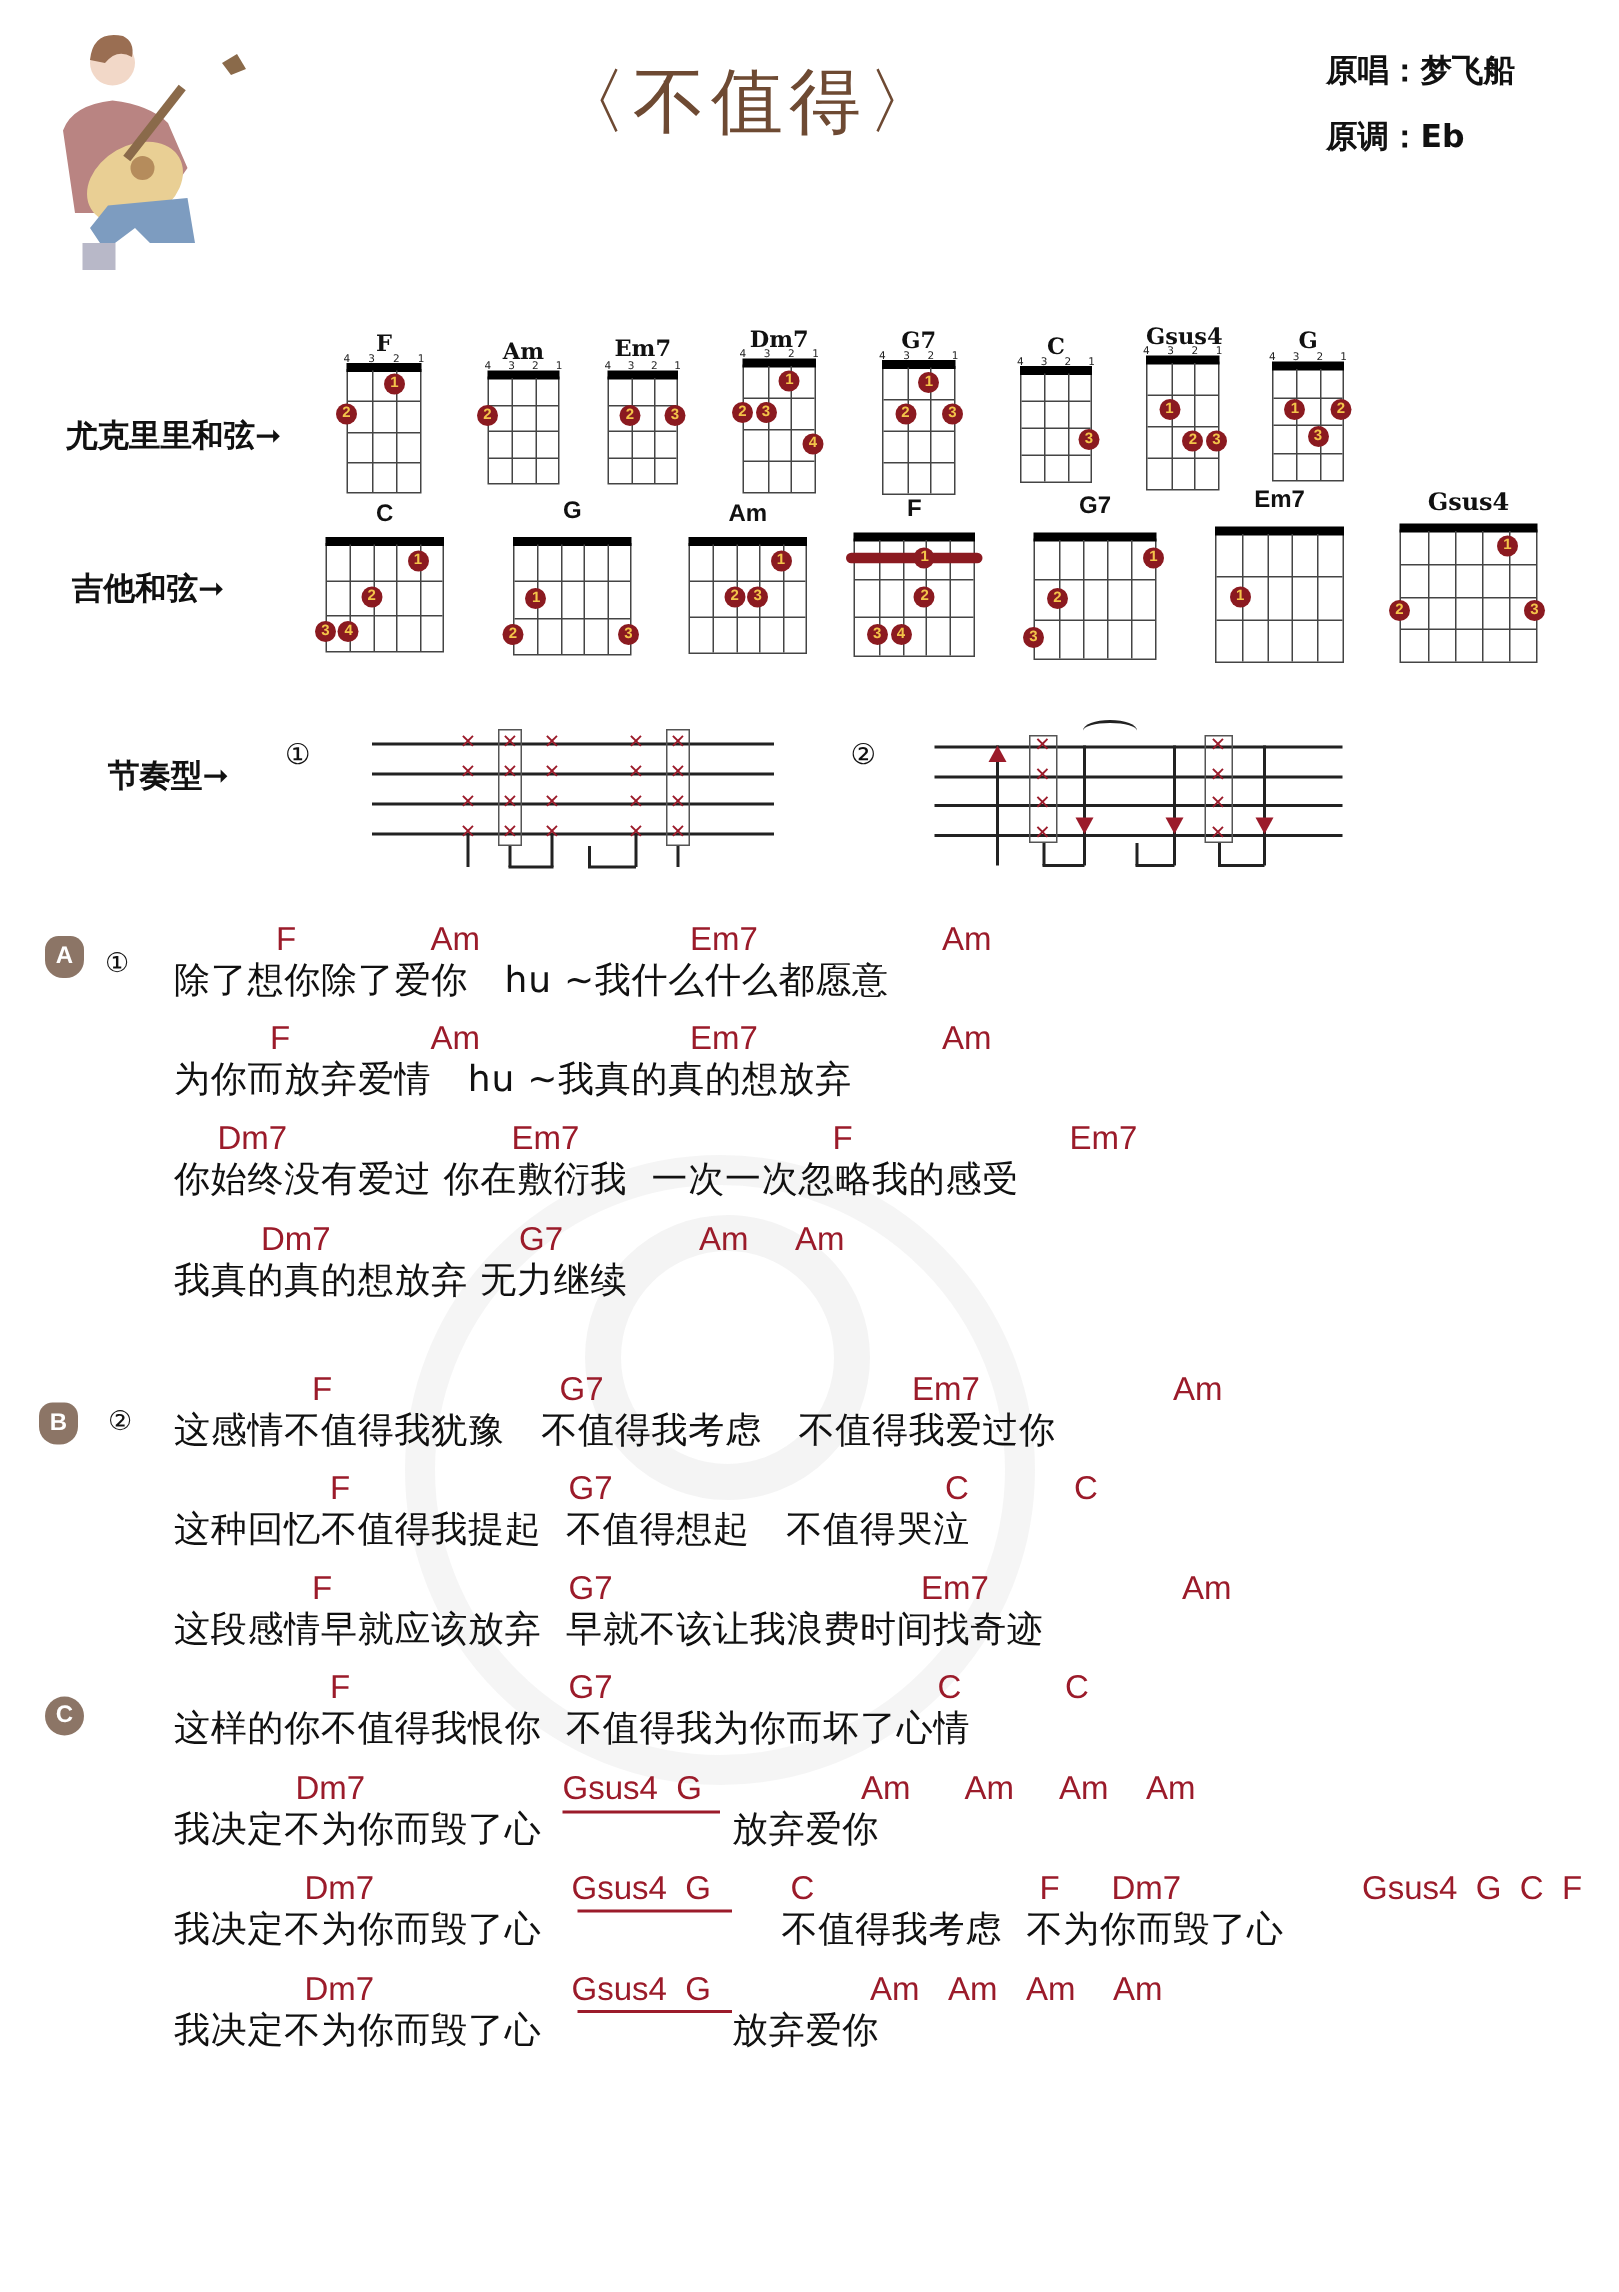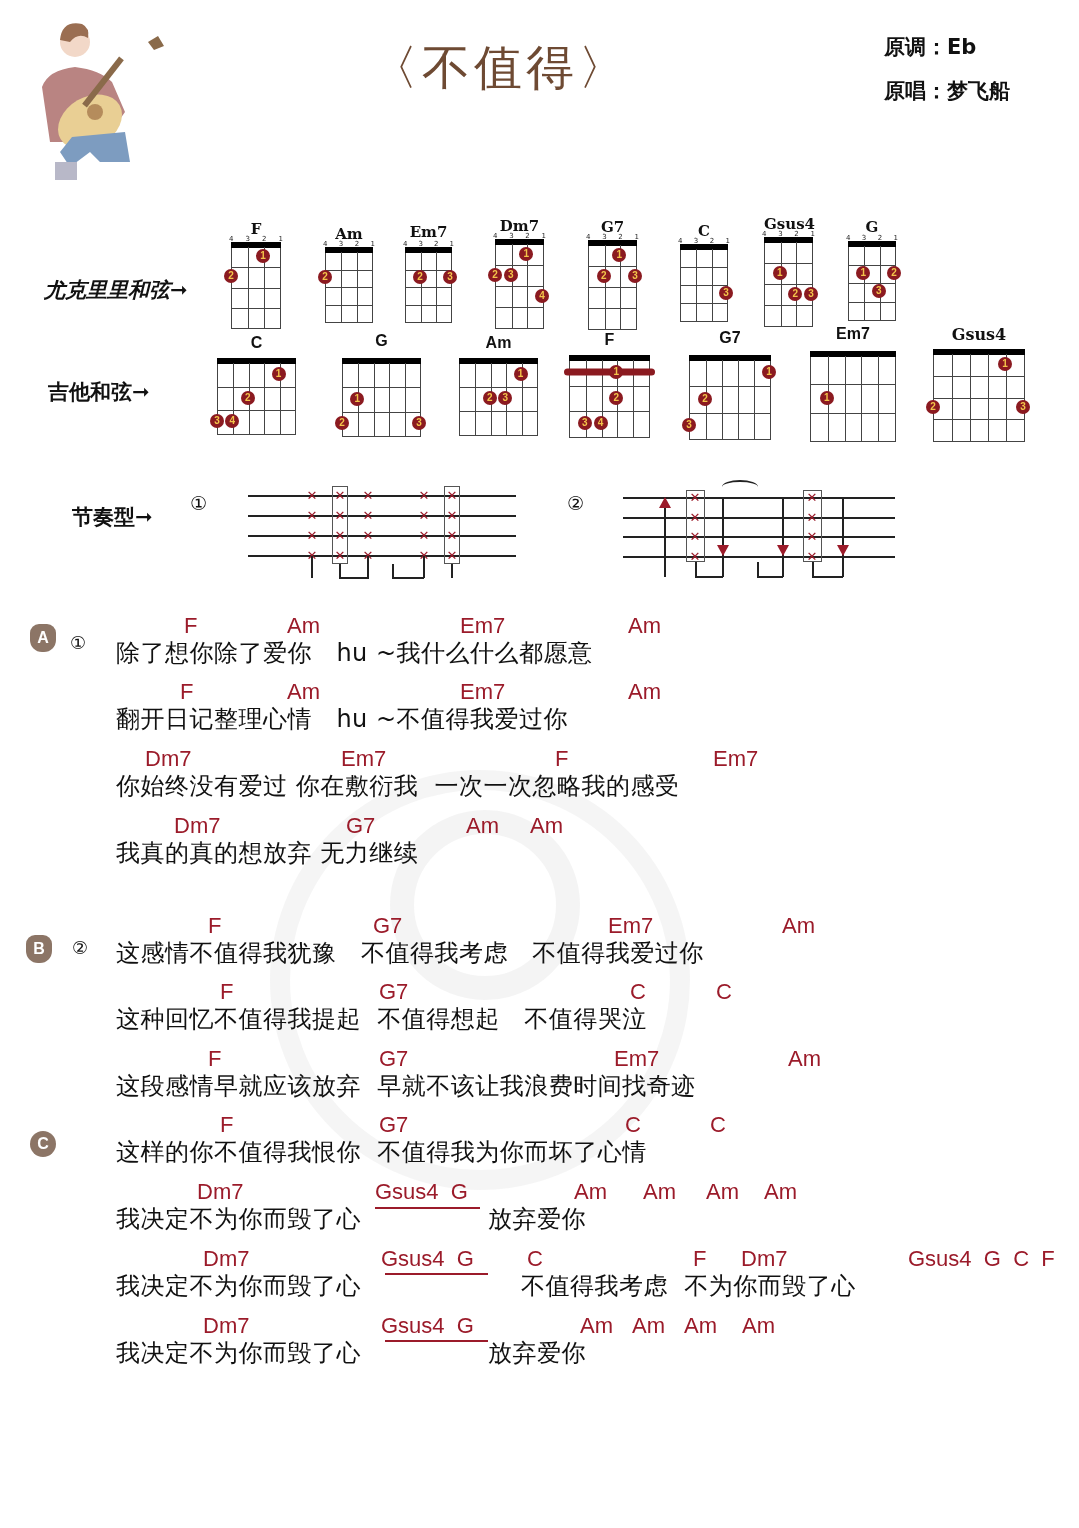--- a/index.html
+++ b/index.html
@@ -73,25 +73,25 @@
     <rect x="70" y="40" width="6" height="60" fill="#8a6a4a" transform="rotate(38 73 70)"></rect>
     <path d="M118 30 l10 -6 l6 10 l-10 4 z" fill="#8a6a4a"></path>
     <path d="M30 140 L42 125 L95 120 L100 150 L70 150 L60 140 L40 155 Z" fill="#7d9cc0"></path>
     <rect x="25" y="150" width="22" height="18" fill="#b8b8c8"></rect>
   </svg>
 </div>
 
 <div class="abs title-wrap">〈不值得〉</div>
 
 <div class="abs meta">
+  <div>原唱：梦飞船</div>
   <div>原调：Eb</div>
-  <div>原唱：梦飞船</div>
-</div>
-
-<div class="abs row-label" style="left:44px; top:276px;font-style:italic;">尤克里里和弦➞</div>
+</div>
+
+<div class="abs row-label" style="left:44px; top:276px;">尤克里里和弦➞</div>
 <div class="abs row-label" style="left:48px; top:378px;">吉他和弦➞</div>
 <div class="abs row-label" style="left:72px; top:503px;">节奏型➞</div>
 <div class="abs circled" style="left:190px; top:492px;">①</div>
 <div class="abs circled" style="left:567px; top:492px;">②</div>
 
 <div id="uke-chords">
     <div class="chord" style="left: 231px; top: 220px; width: 50px; height: 109px;">
       <div class="chord-name serif" style="top: 0px;">F</div>
       <div class="string-nums" style="left: -2px; width: 54px; top: 15px;">
         <span>4</span>
@@ -438,21 +438,21 @@
   <div class="crd" style="left:184px; top:613px;">F</div>
   <div class="crd" style="left:287px; top:613px;">Am</div>
   <div class="crd" style="left:460px; top:613px;">Em7</div>
   <div class="crd" style="left:628px; top:613px;">Am</div>
   <div class="lyric" style="left:116px; top:637px;">除了想你除了爱你   hu ~我什么什么都愿意</div>
 
   <div class="crd" style="left:180px; top:679px;">F</div>
   <div class="crd" style="left:287px; top:679px;">Am</div>
   <div class="crd" style="left:460px; top:679px;">Em7</div>
   <div class="crd" style="left:628px; top:679px;">Am</div>
-  <div class="lyric" style="left:116px; top:703px;">翻开日记整理心情   hu ~不值得我爱过你</div>
+  <div class="lyric" style="left:116px; top:703px;">为你而放弃爱情   hu ~我真的真的想放弃</div>
 
   <div class="crd" style="left:145px; top:746px;">Dm7</div>
   <div class="crd" style="left:341px; top:746px;">Em7</div>
   <div class="crd" style="left:555px; top:746px;">F</div>
   <div class="crd" style="left:713px; top:746px;">Em7</div>
   <div class="lyric" style="left:116px; top:770px;">你始终没有爱过 你在敷衍我  一次一次忽略我的感受</div>
 
   <div class="crd" style="left:174px; top:813px;">Dm7</div>
   <div class="crd" style="left:346px; top:813px;">G7</div>
   <div class="crd" style="left:466px; top:813px;">Am</div>

